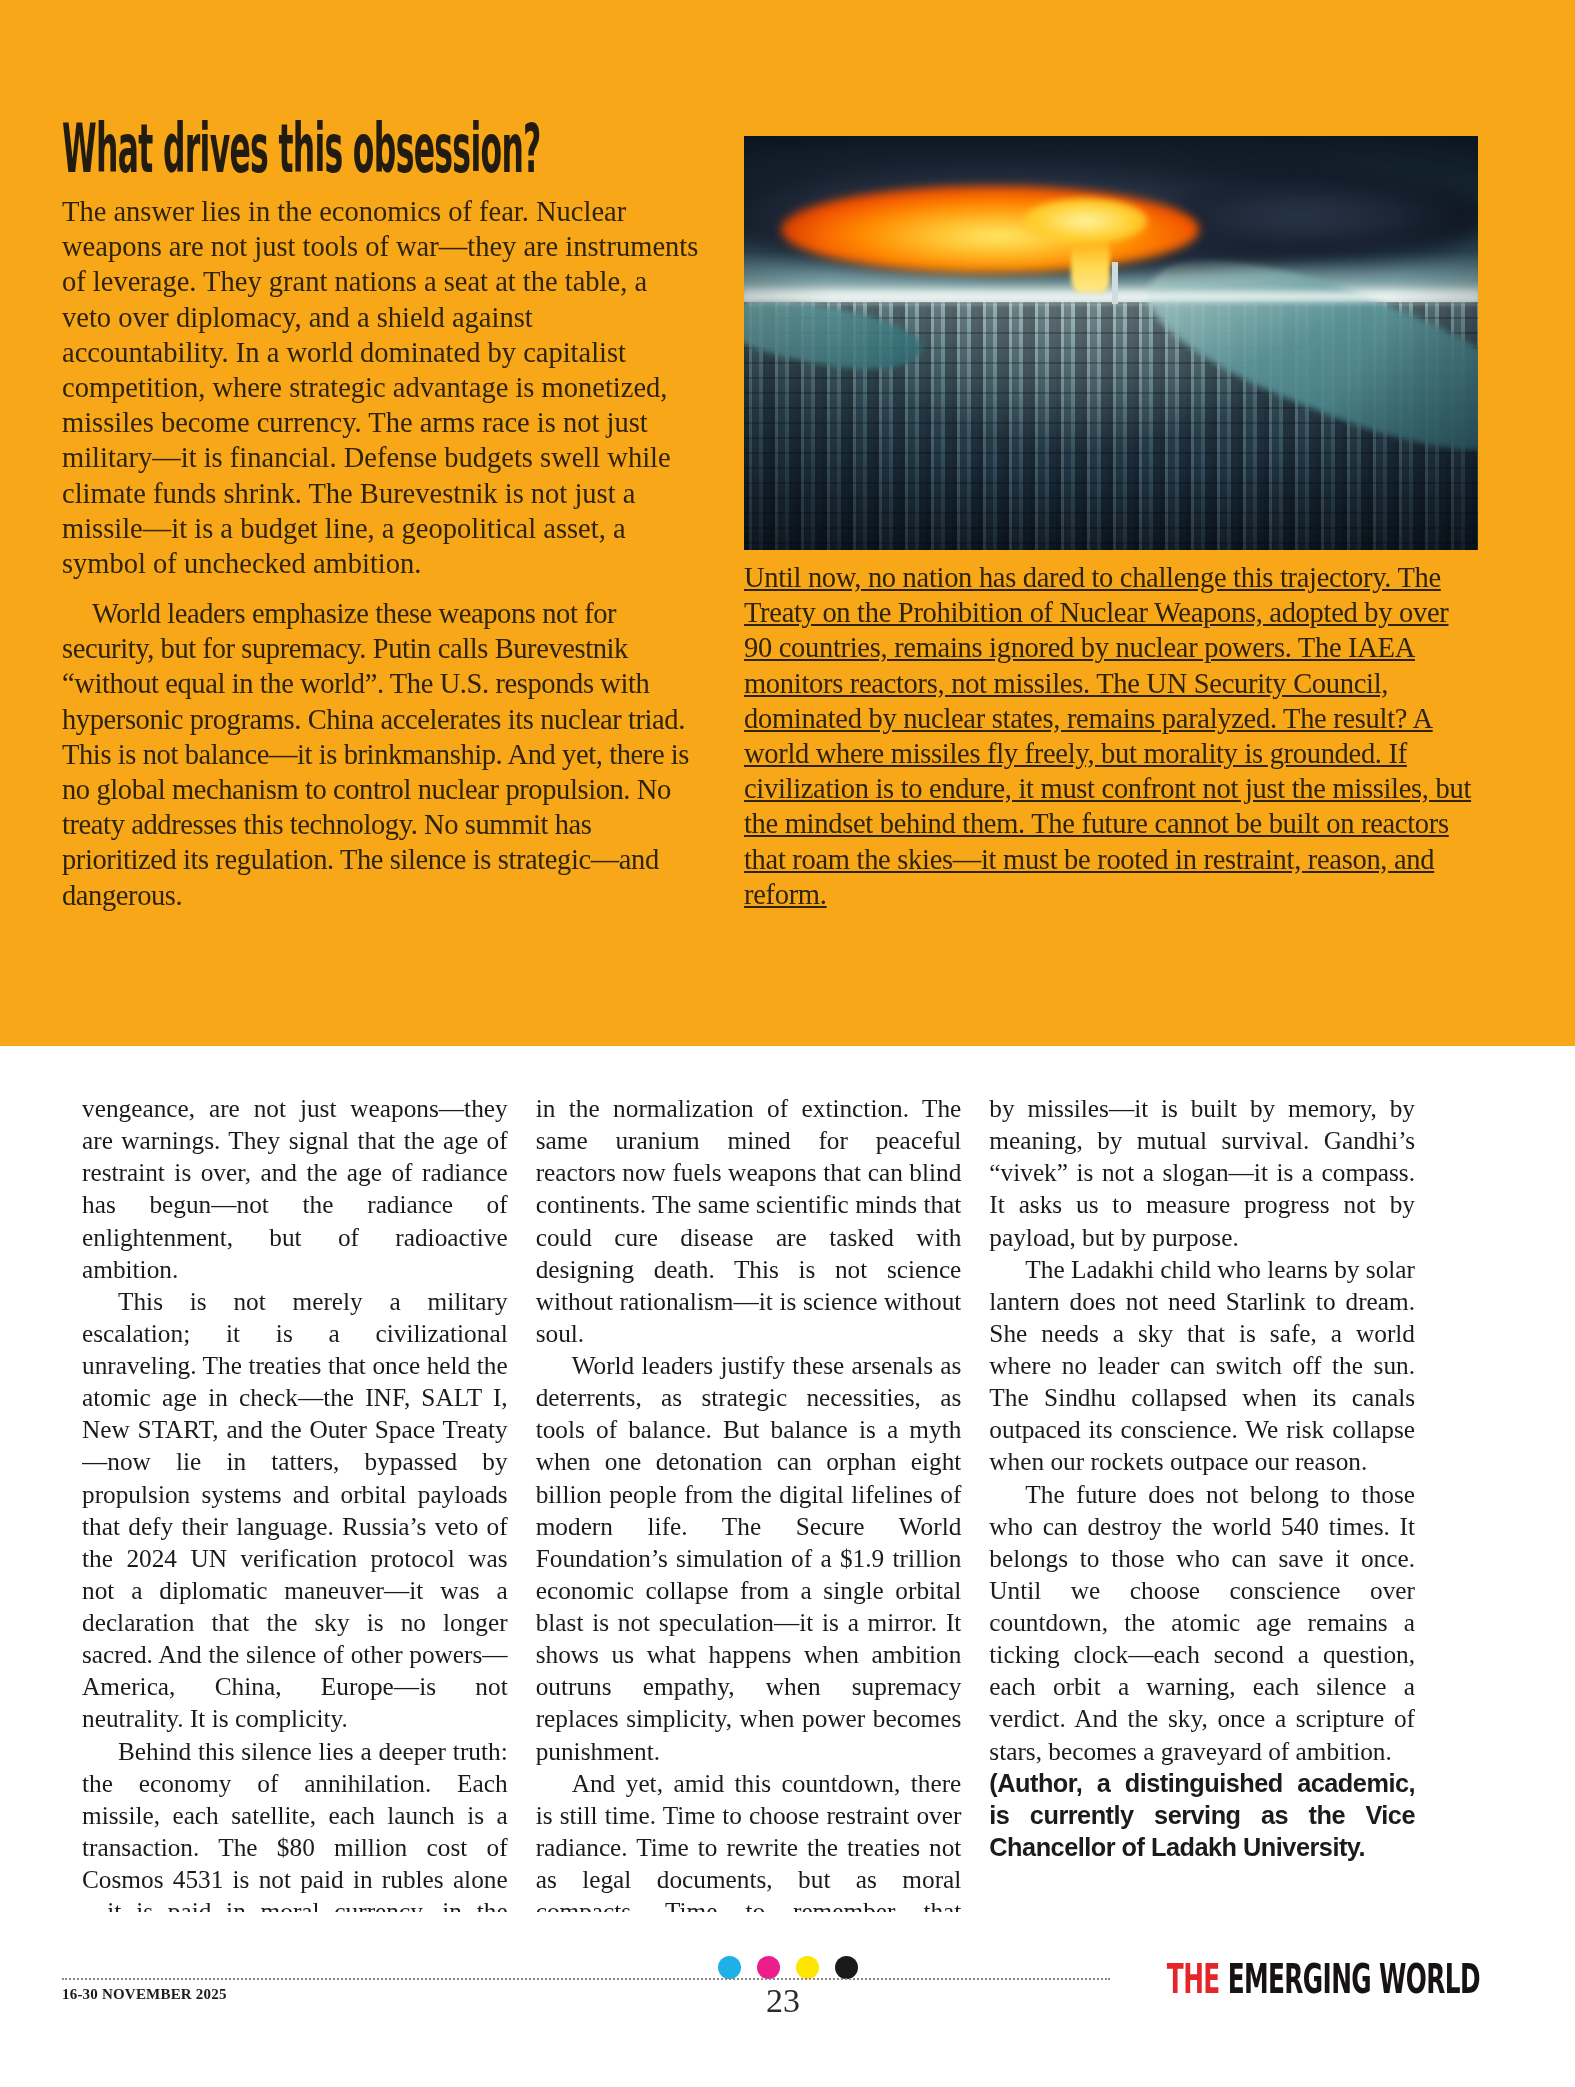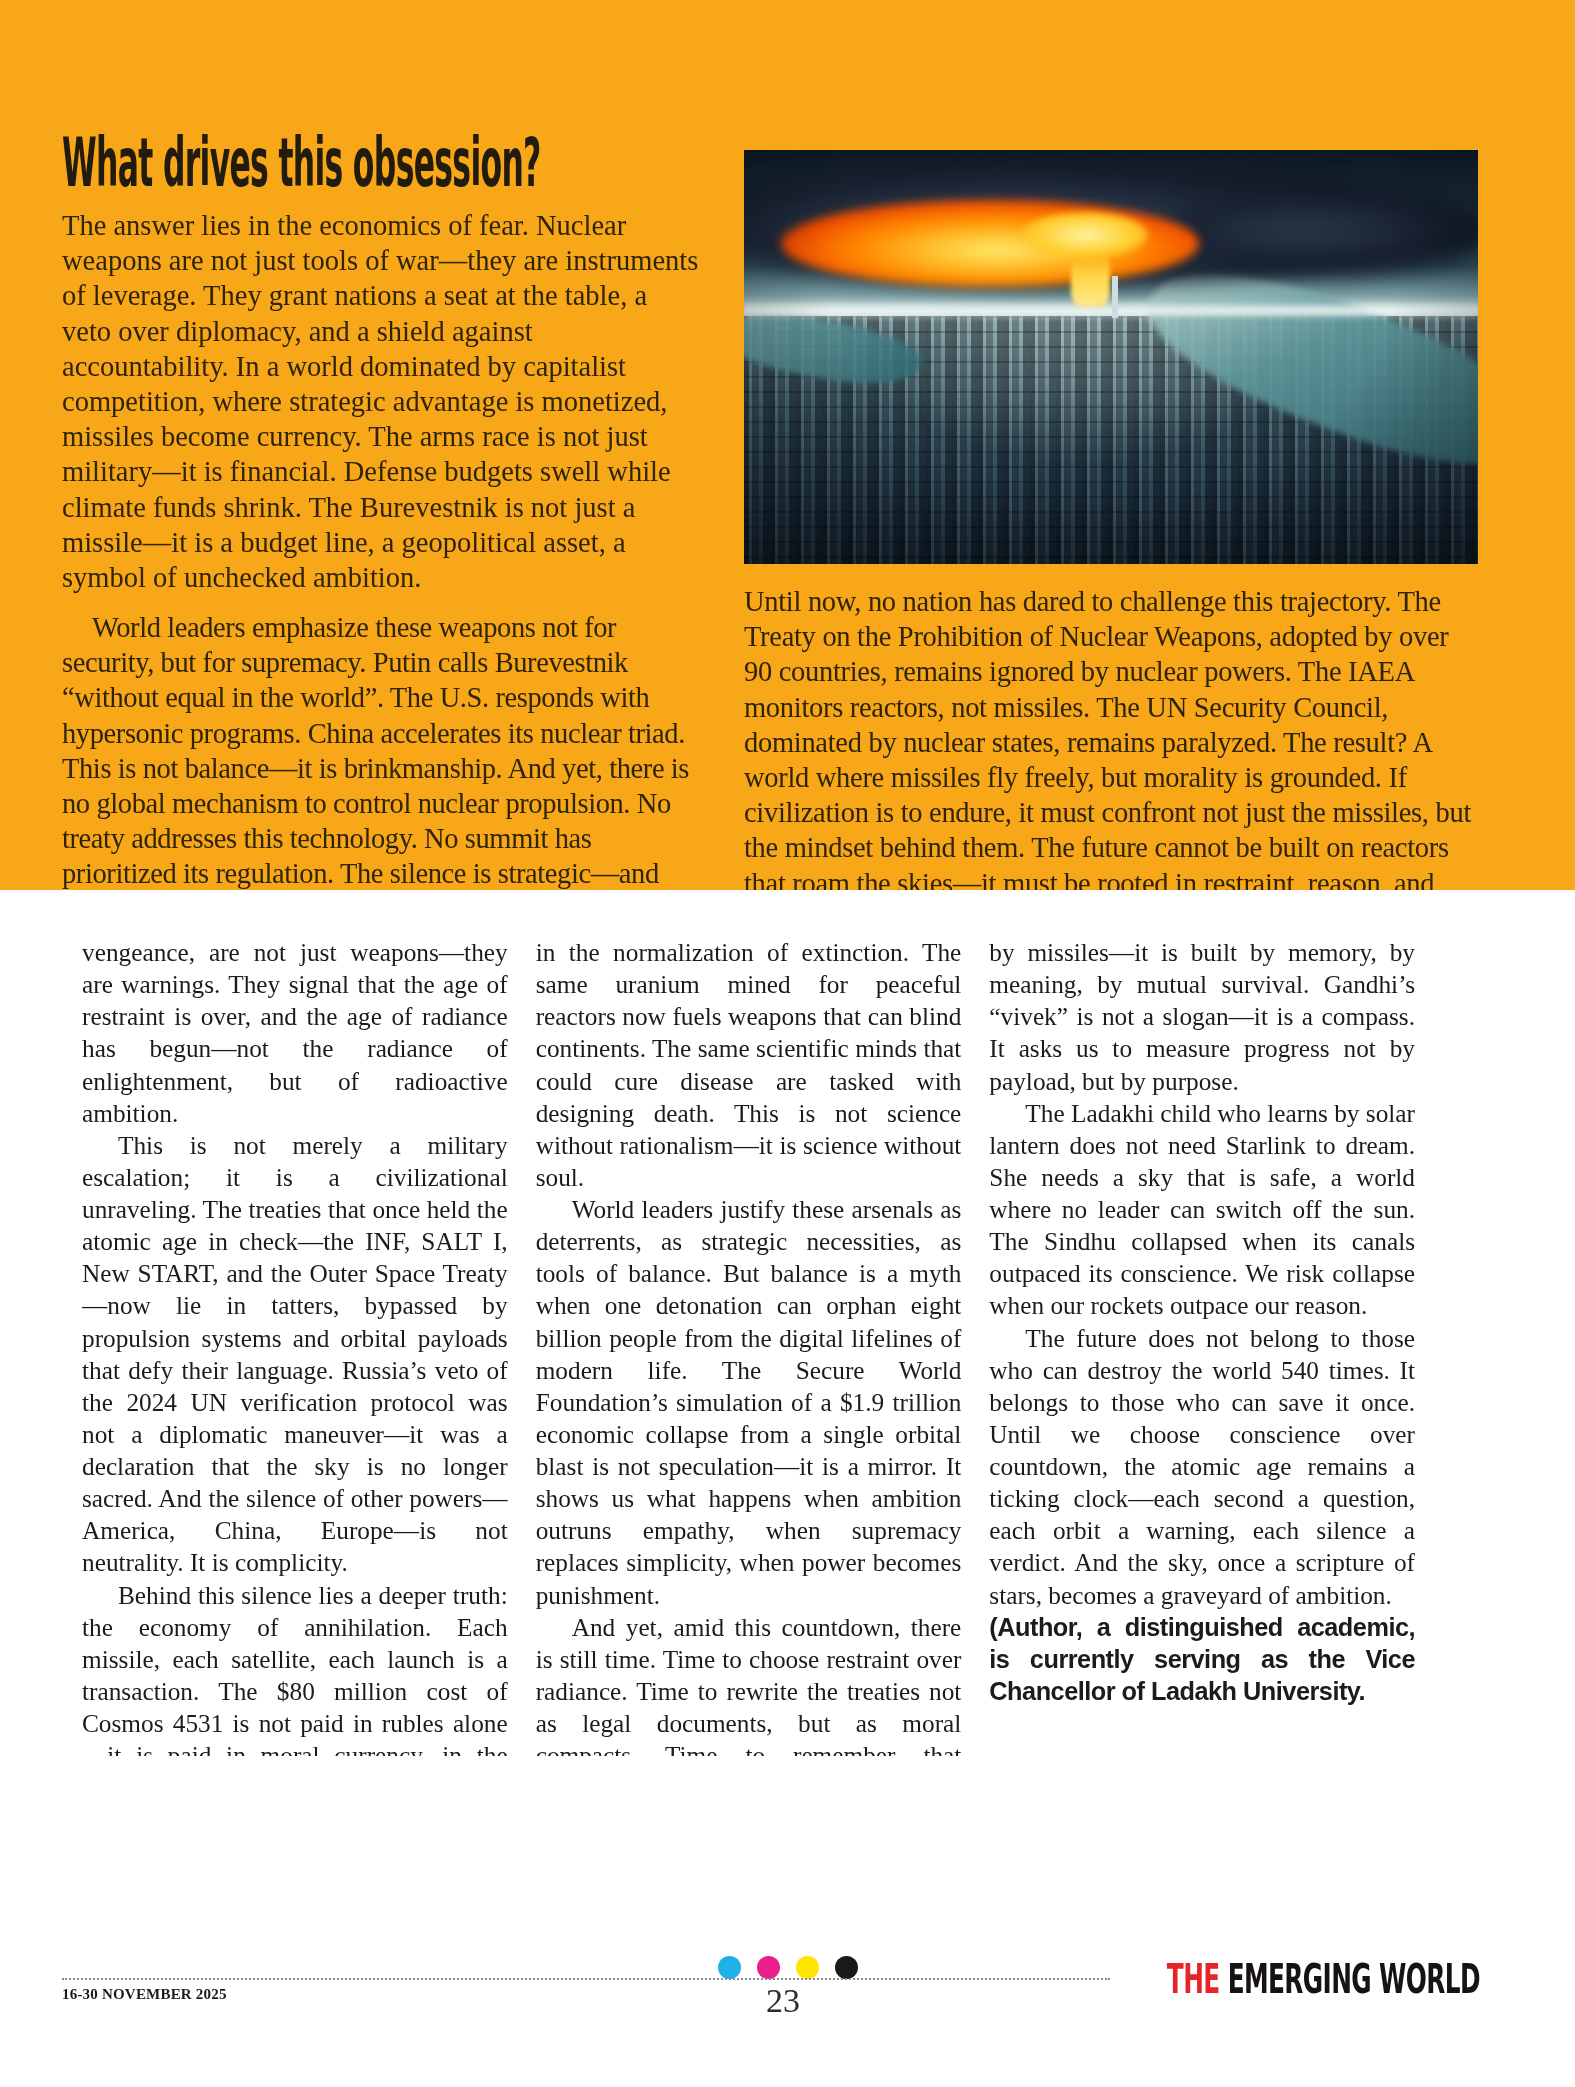--- a/index.html
+++ b/index.html
@@ -1,31 +1,31 @@
 <!DOCTYPE html>
 <html><head>
 <meta charset="utf-8">
 <style>
   html,body{margin:0;padding:0;background:#ffffff;}
   .page{position:relative;width:1575px;height:2087px;background:#ffffff;overflow:hidden;
         font-family:"Liberation Serif", serif;}
 
   
-  .hero{box-sizing:border-box;width:1575px;height:890px;background:#F7A717;
-        padding:16px 97px 0 62px;overflow:hidden;}
+  .hero{box-sizing:border-box;width:1575px;height:1046px;background:#F7A717;
+        padding:2px 97px 0 62px;overflow:hidden;}
   .hero-cols{display:flex;gap:42px;}
   .hero-left{width:640px;flex:none;}
   .headline{margin:116px 0 14px 0;white-space:nowrap;}
   .headline .cond{display:inline-block;transform:scaleX(0.47);transform-origin:left center;
         font-family:"DejaVu Sans", sans-serif;font-weight:bold;font-size:67px;line-height:62px;
         letter-spacing:-1.5px;color:#221b10;}
   .hero-left p, .hero-right p{margin:0;font-size:28.5px;line-height:1.235;color:#2f2409;}
   .hero-left p.p2{margin-top:15px;text-indent:30px;letter-spacing:-0.4px;}
   .hero-right{flex:1;min-width:0;}
-  .hero-right p{margin-top:20px;letter-spacing:-0.3px;}
+  .hero-right p{margin-top:10px;letter-spacing:-0.3px;text-decoration:underline;}
 
   
   .nuke-img{position:relative;width:100%;height:414px;margin-top:134px;overflow:hidden;
     background:linear-gradient(180deg,#0d1722 0%,#1d3140 16%,#33505c 28%,#7ba0a4 35%,
                #d9e6e5 39%,#9fb9ba 42%,#6d8f93 48%,#42606c 62%,#27394a 80%,#131d28 100%);}
   .nuke-img *{position:absolute;}
   .l-city{left:0;top:40%;width:100%;height:60%;
     background:
       repeating-linear-gradient(180deg, rgba(0,0,0,0.22) 0 2px, rgba(0,0,0,0) 2px 15px),
       repeating-linear-gradient(90deg, rgba(8,14,20,0.5) 0 5px, rgba(130,160,162,0.28) 5px 8px,

